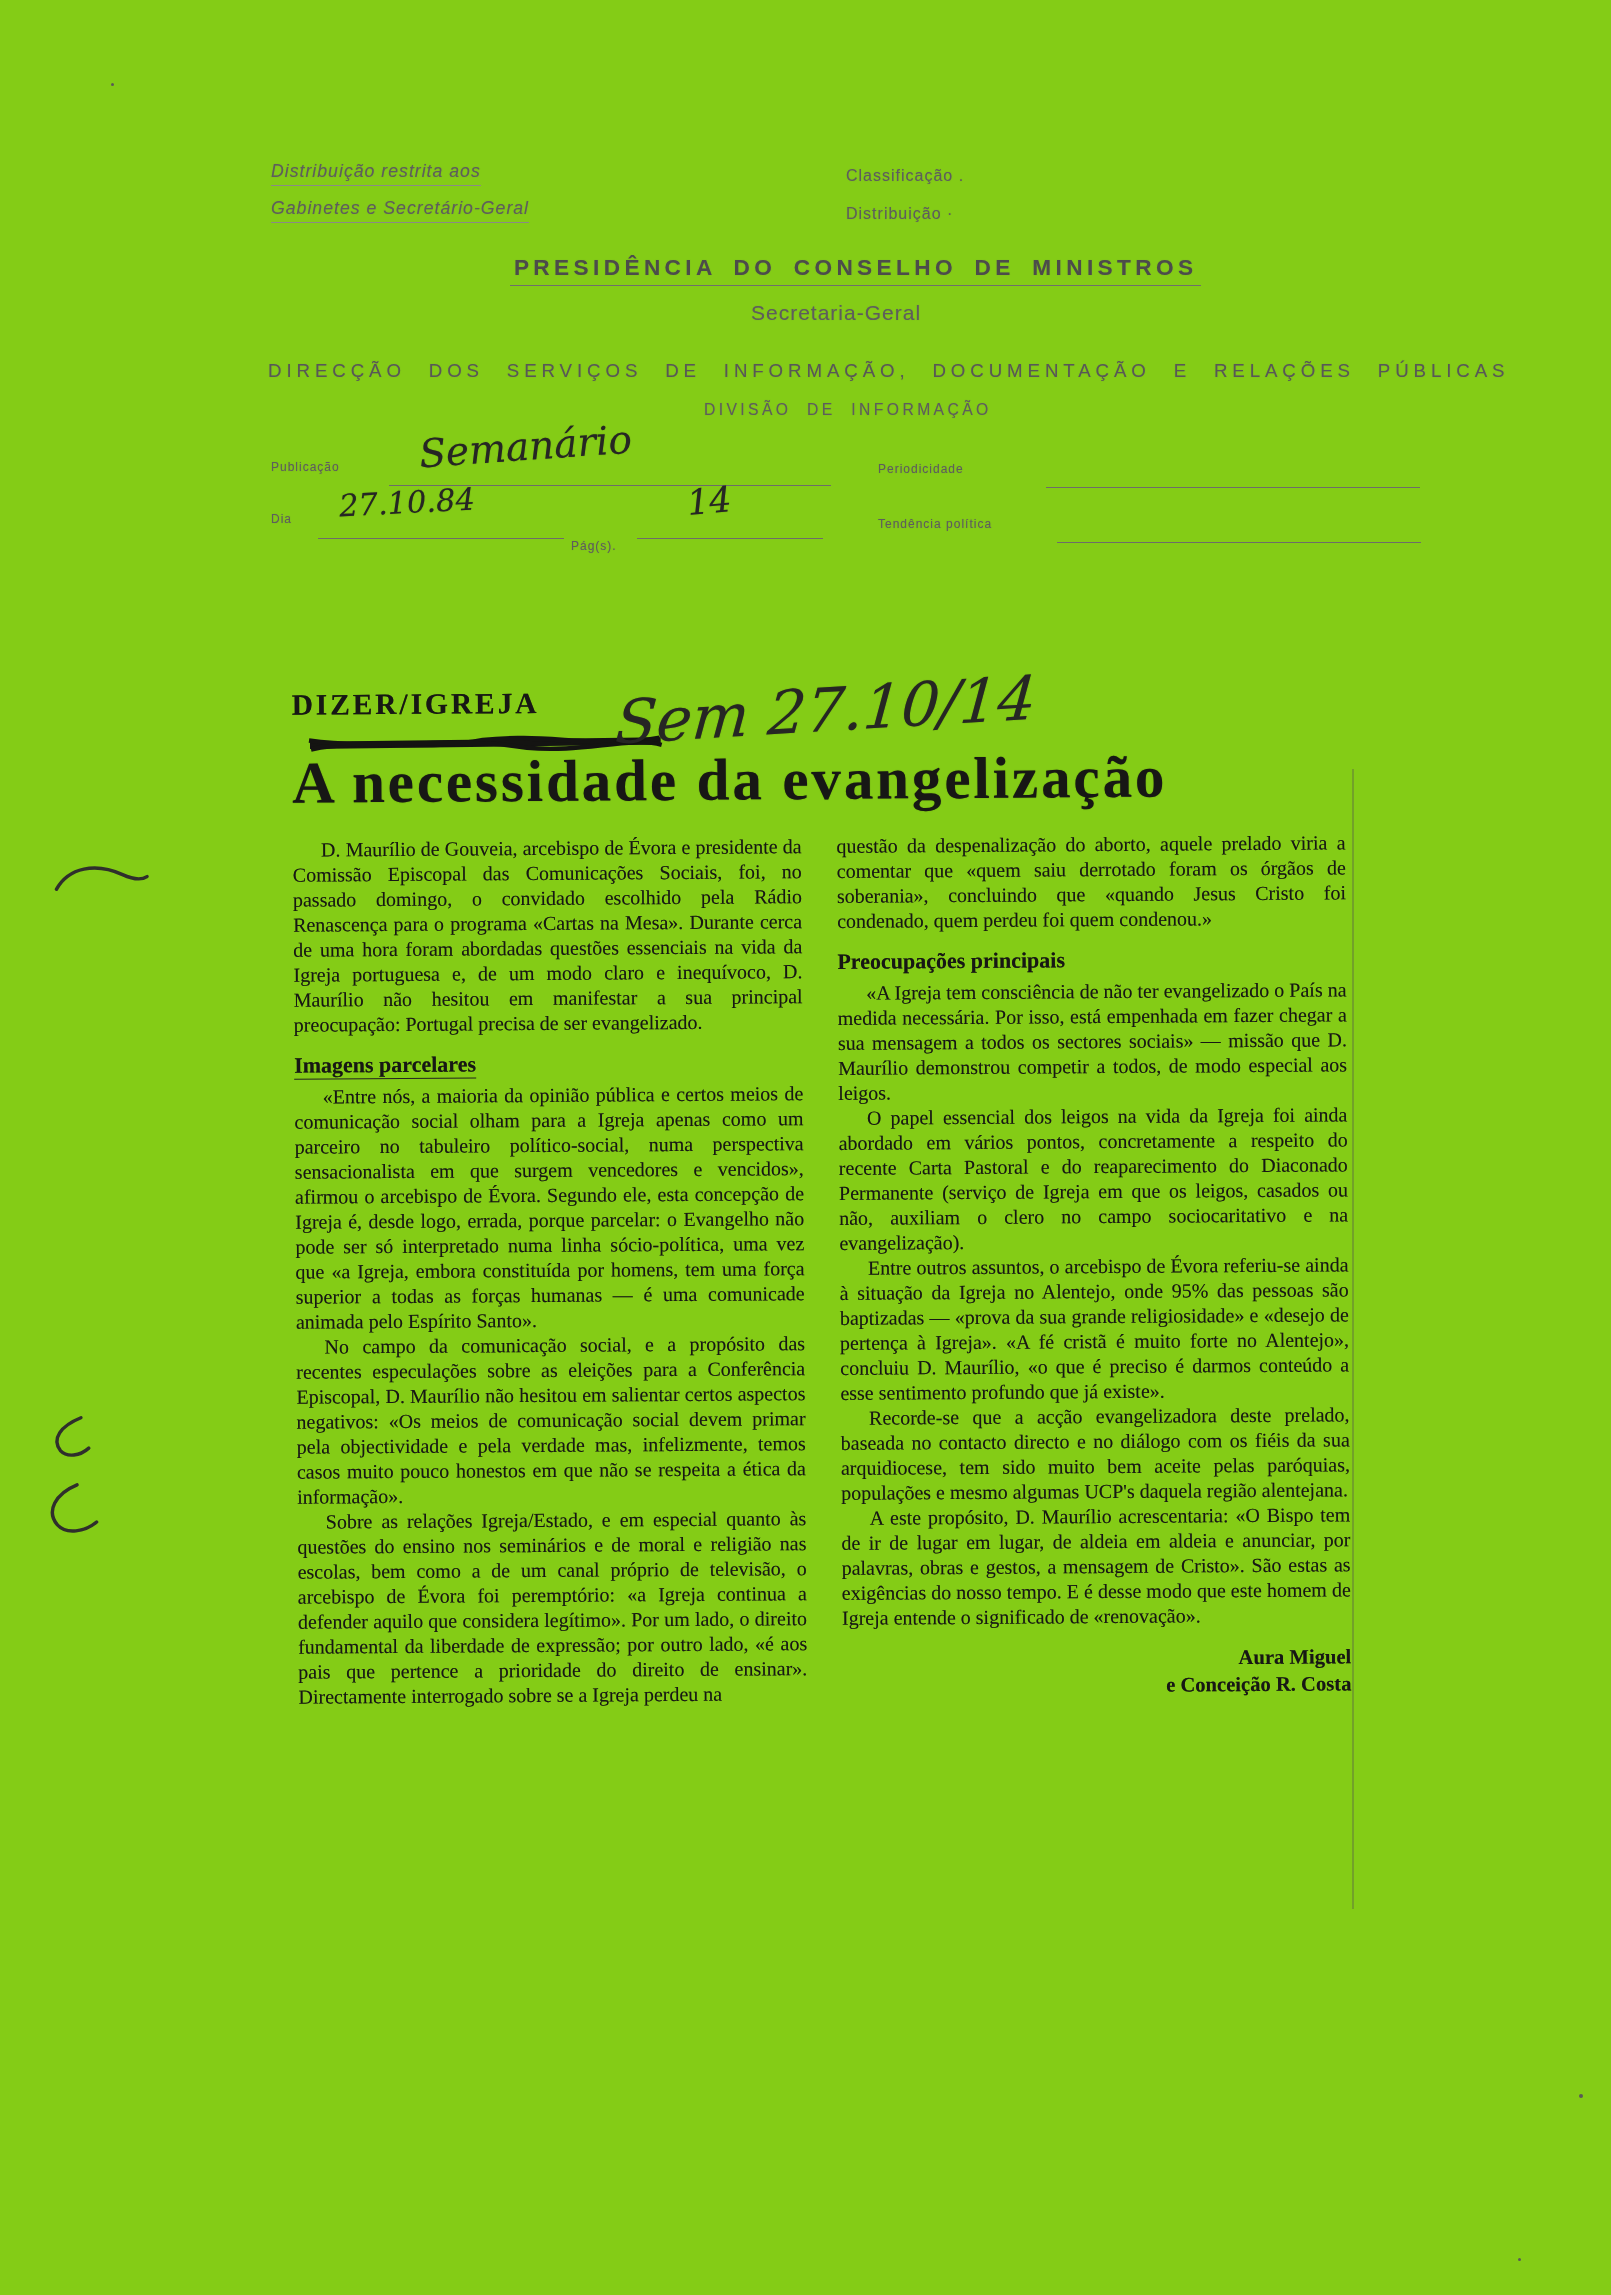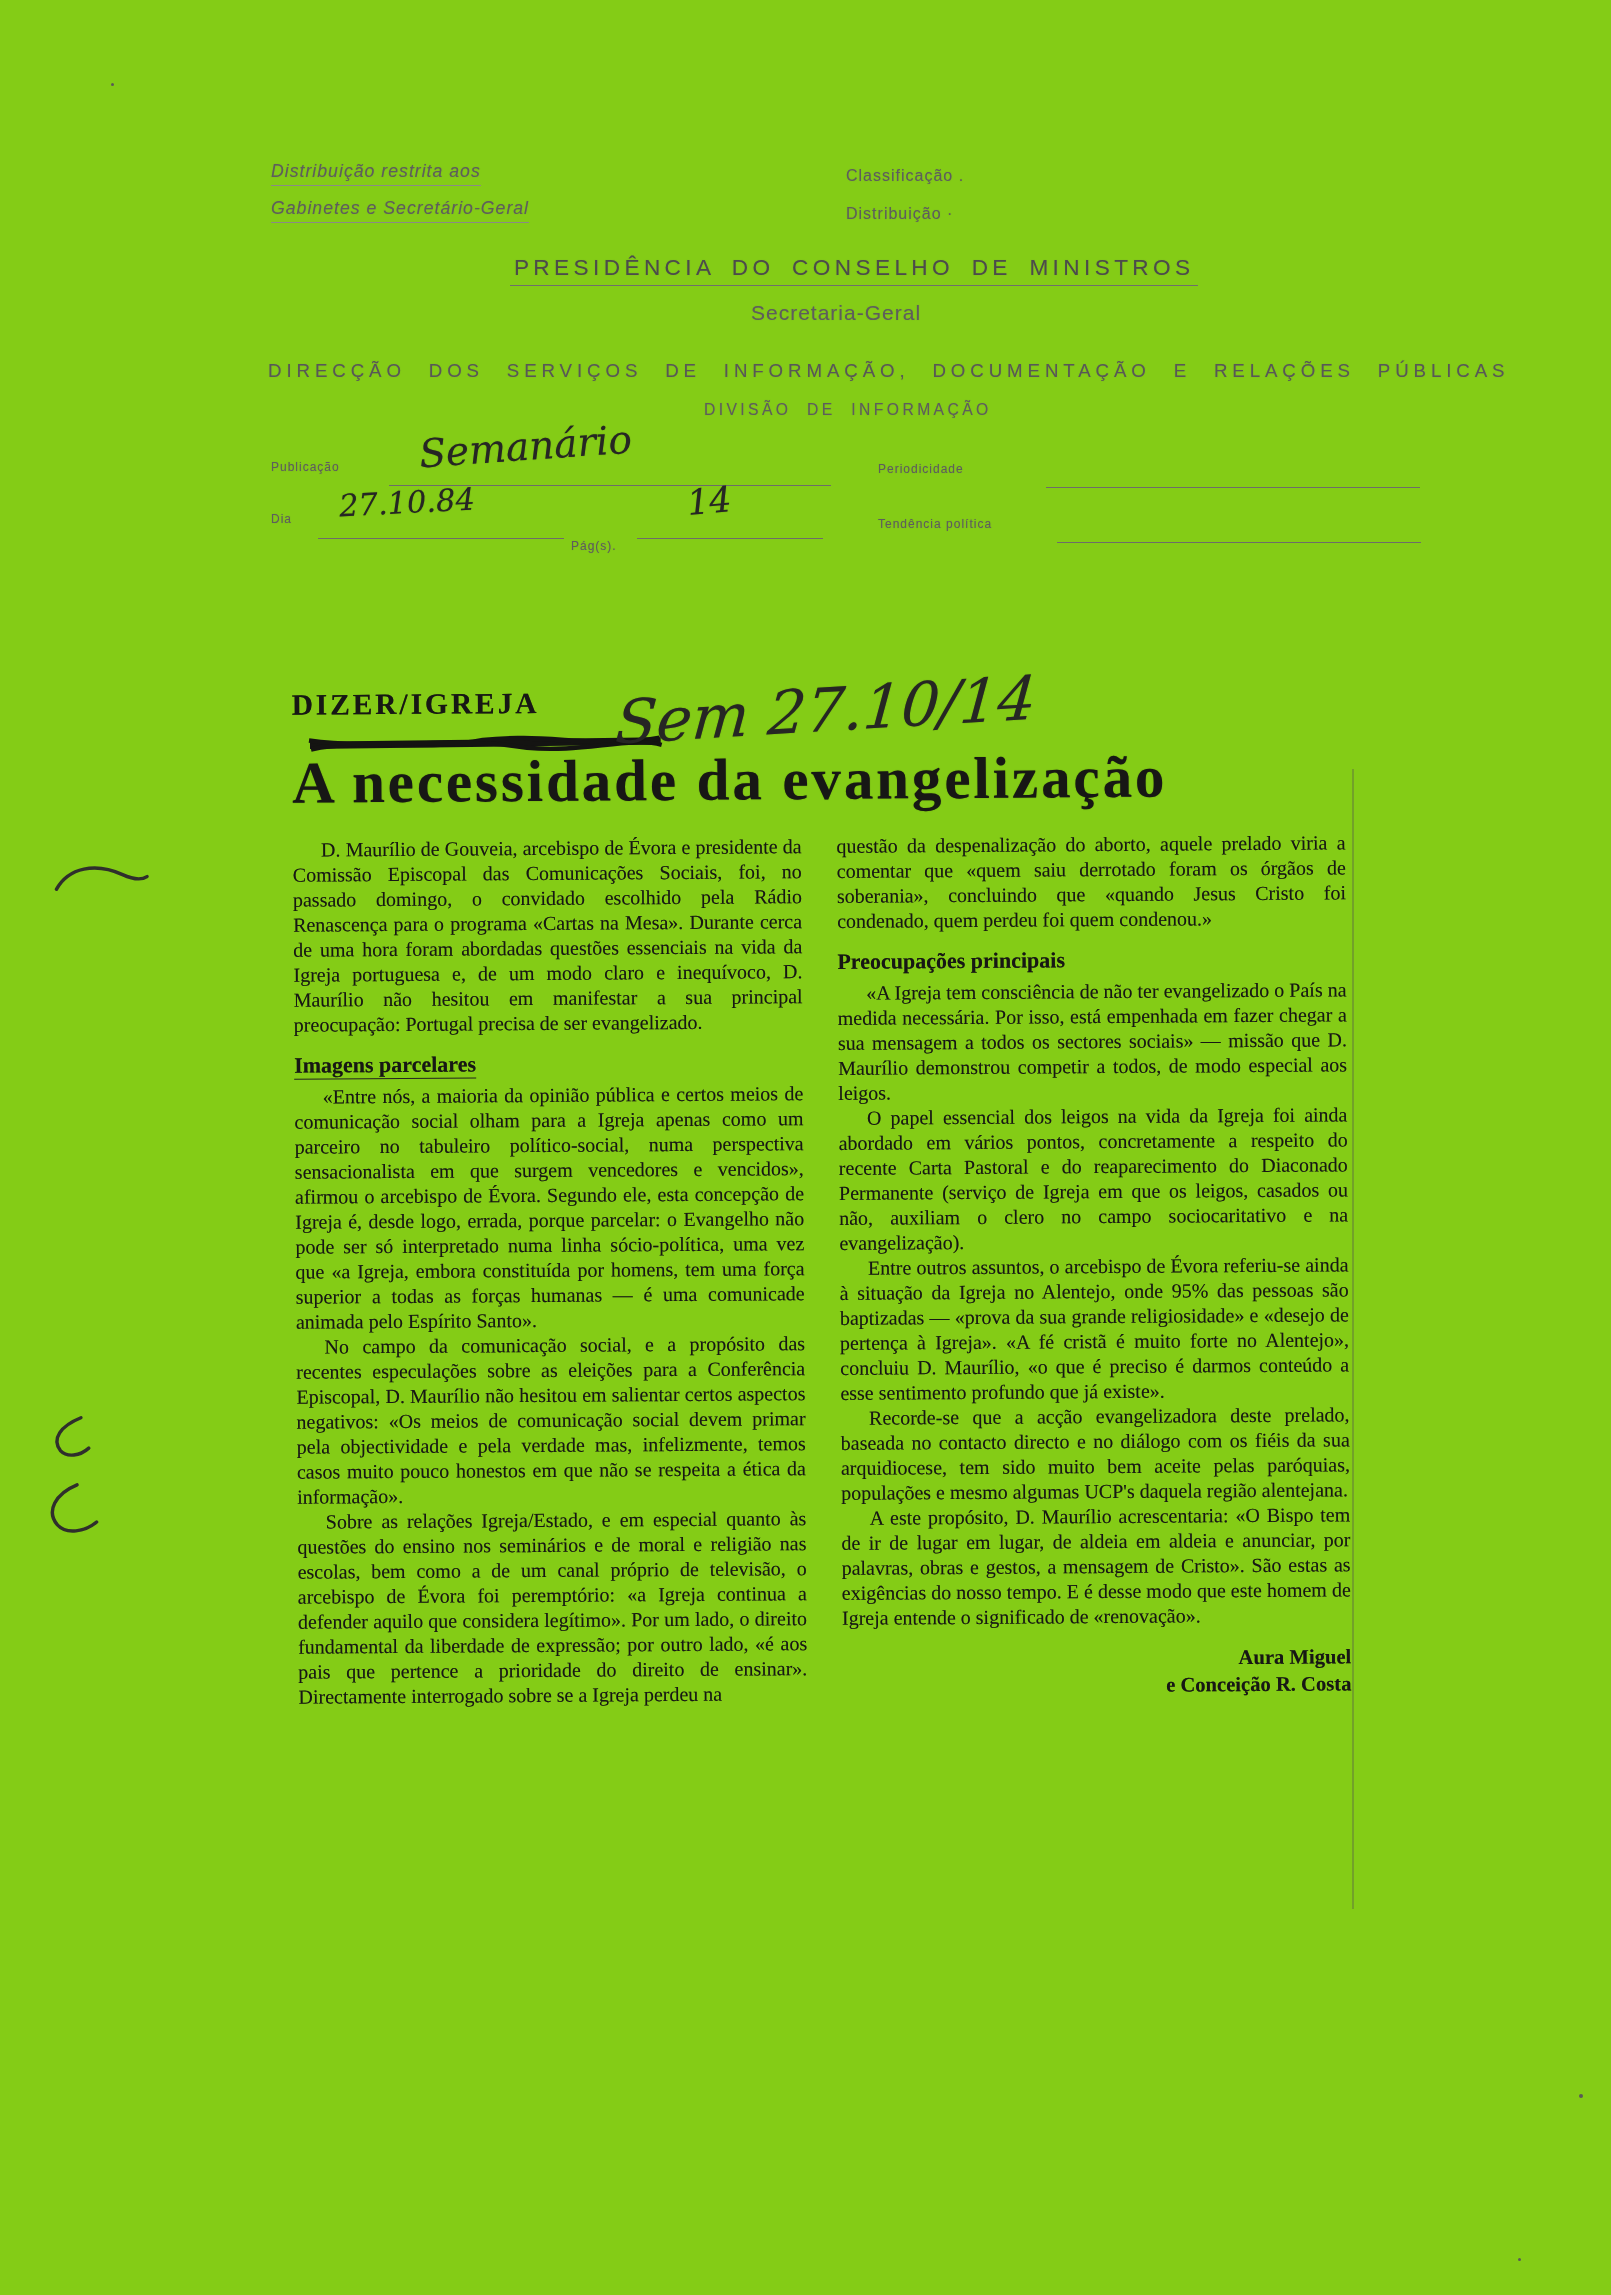--- a/index.html
+++ b/index.html
@@ -132,21 +132,21 @@
 
 <div class="page">
 
   <div>
     <div class="form-text restricted" style="left:271px;top:161px;">Distribuição restrita aos</div>
     <div class="form-text restricted" style="left:271px;top:198px;text-align:right;">Gabinetes e Secretário-Geral</div>
 
     <div class="form-text side-label" style="left:846px;top:167px;">Classificação .</div>
     <div class="form-text side-label" style="left:846px;top:205px;text-align:center;">Distribuição ·</div>
 
-    <div class="form-text org-title" style="left:510px;top:255px;">PRESIDÊNCIA DO CONSELHO DE MINISTROS</div>
+    <div class="form-text org-title" style="left:510px;top:255px;font-weight:bold;">PRESIDÊNCIA DO CONSELHO DE MINISTROS</div>
     <div class="form-text org-subtitle" style="left:751px;top:301px;">Secretaria-Geral</div>
 
     <div class="form-text services-line" style="left:268px;top:360px;">DIRECÇÃO DOS SERVIÇOS DE INFORMAÇÃO, DOCUMENTAÇÃO E RELAÇÕES PÚBLICAS</div>
     <div class="form-text division-line" style="left:704px;top:401px;">DIVISÃO DE INFORMAÇÃO</div>
 
     <div class="form-text field-label" style="left:271px;top:460px;">Publicação</div>
     <div class="field-line" style="left:389px;top:485px;width:442px;"></div>
     <div class="handwriting" style="left:419px;top:424px;font-size:39px;transform:rotate(-4deg);">Semanário</div>
 
     <div class="form-text field-label" style="left:878px;top:462px;">Periodicidade</div>

